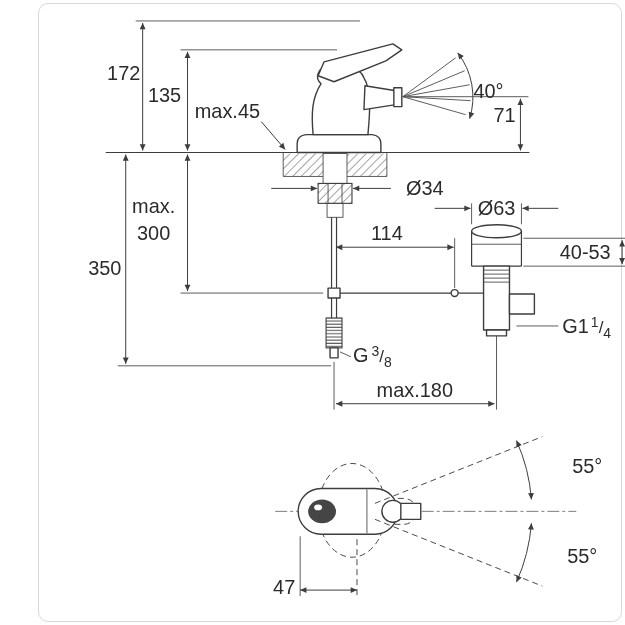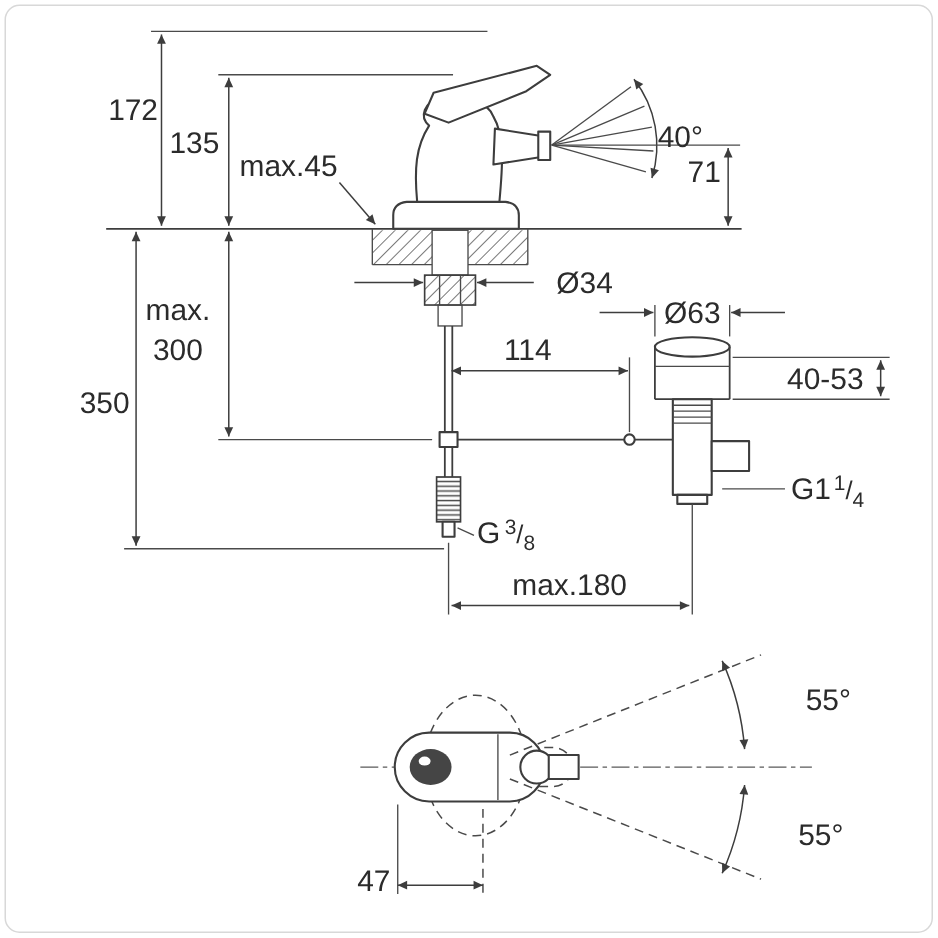--- a/index.html
+++ b/index.html
@@ -1,17 +1,17 @@
 <!DOCTYPE html>
 <html><head>
 <meta charset="utf-8">
 <style>
   html,body{margin:0;padding:0;background:#fff;}
   body{width:625px;height:625px;position:relative;overflow:hidden;}
-  .canvas{position:absolute;inset:3px;border:1px solid #d8d8d8;border-radius:10px;background:#fff;}
+  .canvas{position:absolute;inset:3px;border:1px solid #d8d8d8;border-radius:10px;background:#fff;margin-left:35px;}
   svg{display:block;}
   .outline{fill:#fff;stroke:#3d3d3d;stroke-width:1.4;stroke-linejoin:round;}
   .ln{stroke:#3d3d3d;stroke-width:1.2;fill:none;}
   .thin{stroke:#4a4a4a;stroke-width:0.9;fill:none;}
   .ext{stroke:#4a4a4a;stroke-width:0.9;fill:none;}
   .dim{stroke:#3d3d3d;stroke-width:1;fill:none;marker-start:url(#arr);marker-end:url(#arr);}
   .dimE{stroke:#3d3d3d;stroke-width:1;fill:none;marker-end:url(#arr);}
   .dash{stroke:#4a4a4a;stroke-width:1;fill:none;stroke-dasharray:6 4;}
   .cline{stroke:#5a5a5a;stroke-width:0.8;fill:none;stroke-dasharray:12 3 3 3;}
   .t{font-family:"Liberation Sans","DejaVu Sans",sans-serif;font-size:20px;fill:#2b2b2b;text-anchor:middle;}

